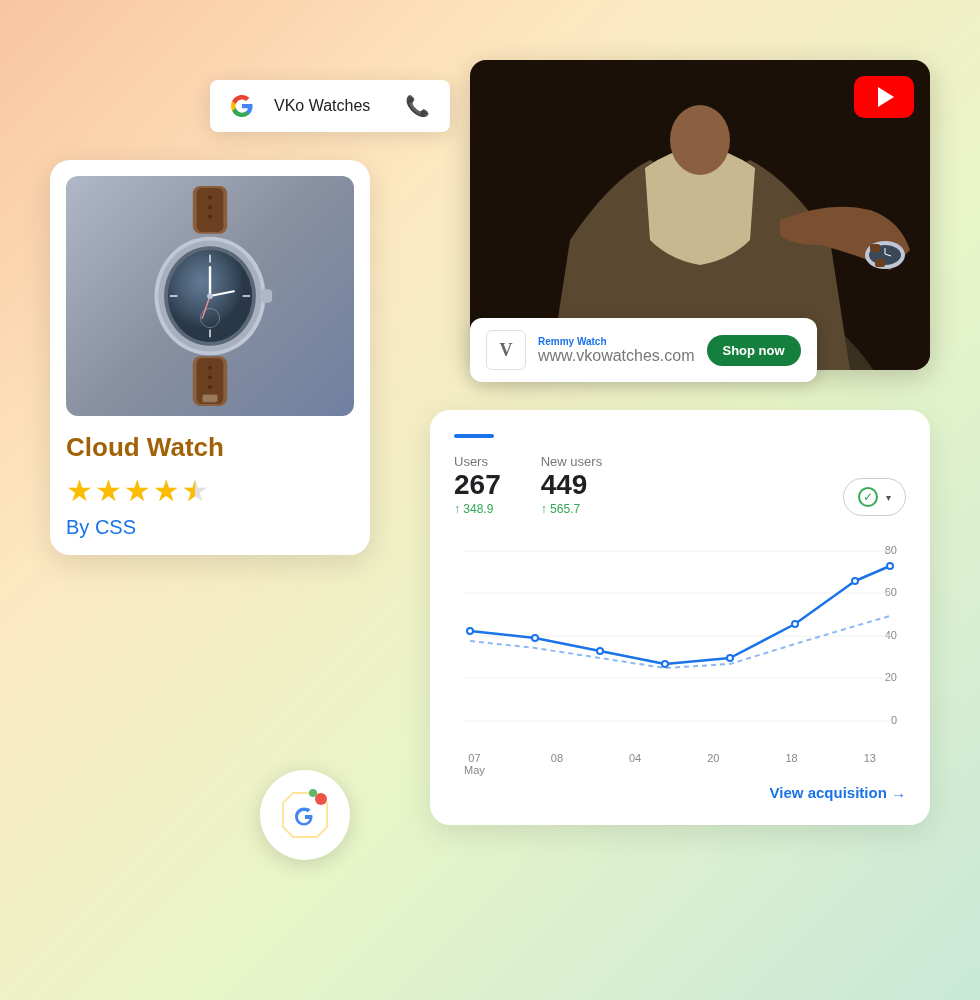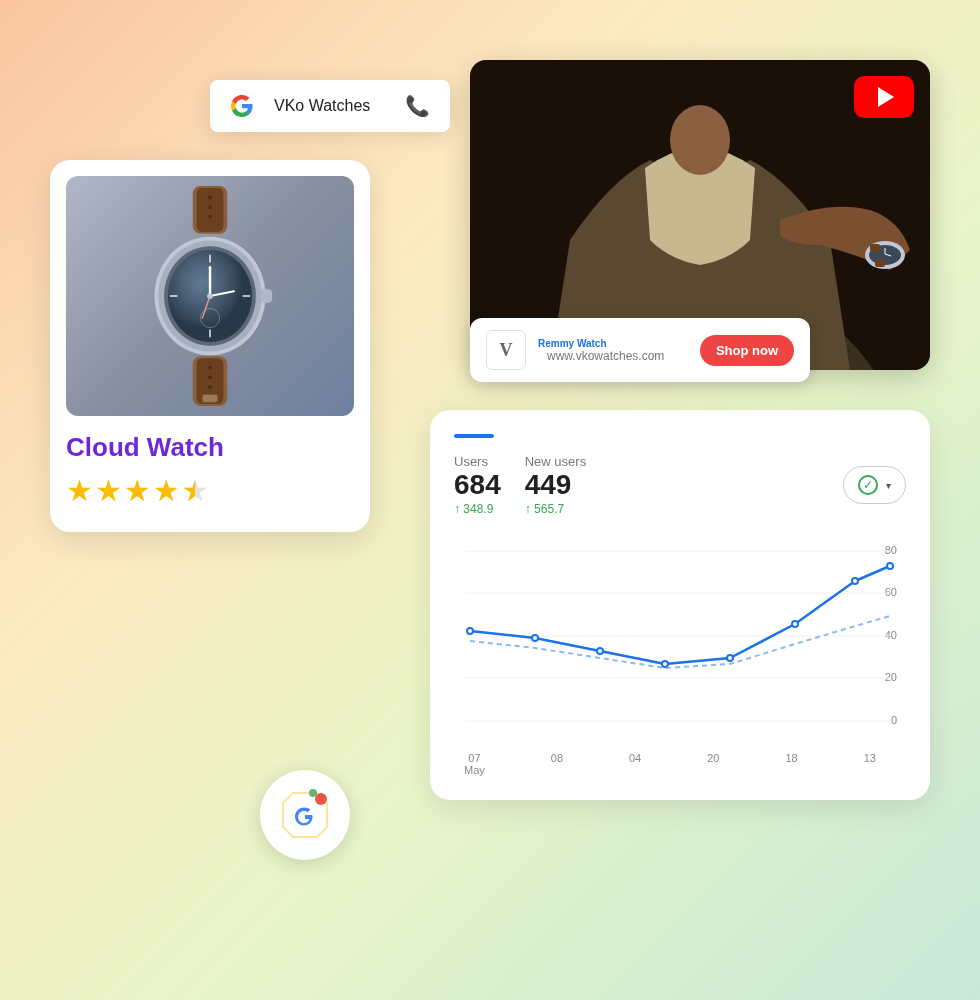--- a/index.html
+++ b/index.html
@@ -81,21 +81,21 @@
     }
 
     .watch-svg {
       width: 180px;
       height: 220px;
     }
 
     .product-title {
       font-size: 26px;
       font-weight: 700;
-      color: #6d28d9;
+      color: #a16207;
       margin-bottom: 10px;
     }
 
     .stars-row {
       display: flex;
       align-items: center;
       gap: 2px;
       margin-bottom: 8px;
       font-size: 30px;
     }
@@ -188,27 +188,26 @@
       flex: 1;
     }
 
     .ad-brand-name {
       font-size: 10px;
       font-weight: 600;
       color: #1a73e8;
     }
 
     .ad-url {
-      font-size: 12px;
+      font-size: 16px;
       color: #777;
-      margin-left: 9px;
     }
 
     .shop-now-btn {
-      background: #ef4444;
+      background: #15803d;
       color: white;
       border: none;
       border-radius: 20px;
       padding: 8px 16px;
       font-size: 13px;
       font-weight: 600;
       cursor: pointer;
       white-space: nowrap;
     }
 
@@ -238,23 +237,23 @@
     .analytics-top-bar {
       width: 40px;
       height: 4px;
       background: #1a73e8;
       border-radius: 2px;
       margin-bottom: 16px;
     }
 
     .analytics-metrics {
       display: flex;
-      gap: 24px;
+      gap: 40px;
       margin-bottom: 20px;
-      align-items: center;
+      align-items: flex-end;
     }
 
     .metric-group {}
     .metric-label {
       font-size: 13px;
       color: #777;
       margin-bottom: 2px;
     }
     .metric-value {
       font-size: 28px;
@@ -425,20 +424,21 @@
     <div class="stars-row">
       <span class="star-full">★</span>
       <span class="star-full">★</span>
       <span class="star-full">★</span>
       <span class="star-full">★</span>
       <span style="color:#e0e0e0; font-size:30px; position:relative; display:inline-block;">
         ★
         <span style="position:absolute;left:0;top:0;width:50%;overflow:hidden;color:#fbbc04;display:block;">★</span>
       </span>
     </div>
+    <div class="product-brand">By CSS</div>
   </div>
 
   <div class="youtube-card">
     <div class="youtube-bg">
 
       <svg width="100%" height="100%" viewBox="0 0 460 310" preserveAspectRatio="xMidYMid slice">
 
         <rect width="460" height="310" fill="#1a1008"></rect>
 
         <ellipse cx="230" cy="400" rx="200" ry="180" fill="#3a3020"></ellipse>
@@ -478,21 +478,21 @@
       <div class="ad-url">www.vkowatches.com</div>
     </div>
     <button class="shop-now-btn">Shop now</button>
   </div>
 
   <div class="analytics-card">
     <div class="analytics-top-bar"></div>
     <div class="analytics-metrics">
       <div class="metric-group">
         <div class="metric-label">Users</div>
-        <div class="metric-value">684</div>
+        <div class="metric-value">267</div>
         <div class="metric-change">↑ 348.9</div>
       </div>
       <div class="metric-group">
         <div class="metric-label">New users</div>
         <div class="metric-value">449</div>
         <div class="metric-change">↑ 565.7</div>
       </div>
       <div class="analytics-dropdown">
         <div class="check-circle">
           <span class="check-mark">✓</span>
@@ -533,20 +533,21 @@
 
     <div class="chart-x-labels">
       <div class="x-label">07<br>May</div>
       <div class="x-label">08</div>
       <div class="x-label">04</div>
       <div class="x-label">20</div>
       <div class="x-label">18</div>
       <div class="x-label">13</div>
     </div>
 
+    <div class="view-acquisition">View acquisition →</div>
   </div>
 
   <div class="google-badge">
     <svg class="google-shopping-icon" viewBox="0 0 60 60">
 
       <path d="M38 30H30v4h4.5c-.8 2.5-3 4-5.5 4-3.3 0-6-2.7-6-6s2.7-6 6-6c1.4 0 2.7.5 3.7 1.3l2.8-2.8C33.8 23.2 31.9 22.5 29 22.5c-5 0-9 4-9 9s4 9 9 9 8.5-3.5 8.5-9c0-.5 0-1-.5-1.5z" fill="#4285F4"></path>
 
       <path d="M18 8 L42 8 L52 18 L52 42 L42 52 L18 52 L8 42 L8 18 Z" fill="none" stroke="#fbbc04" stroke-width="2" opacity="0.4"></path>
 
       <circle cx="46" cy="14" r="6" fill="#EA4335" opacity="0.9"></circle>

